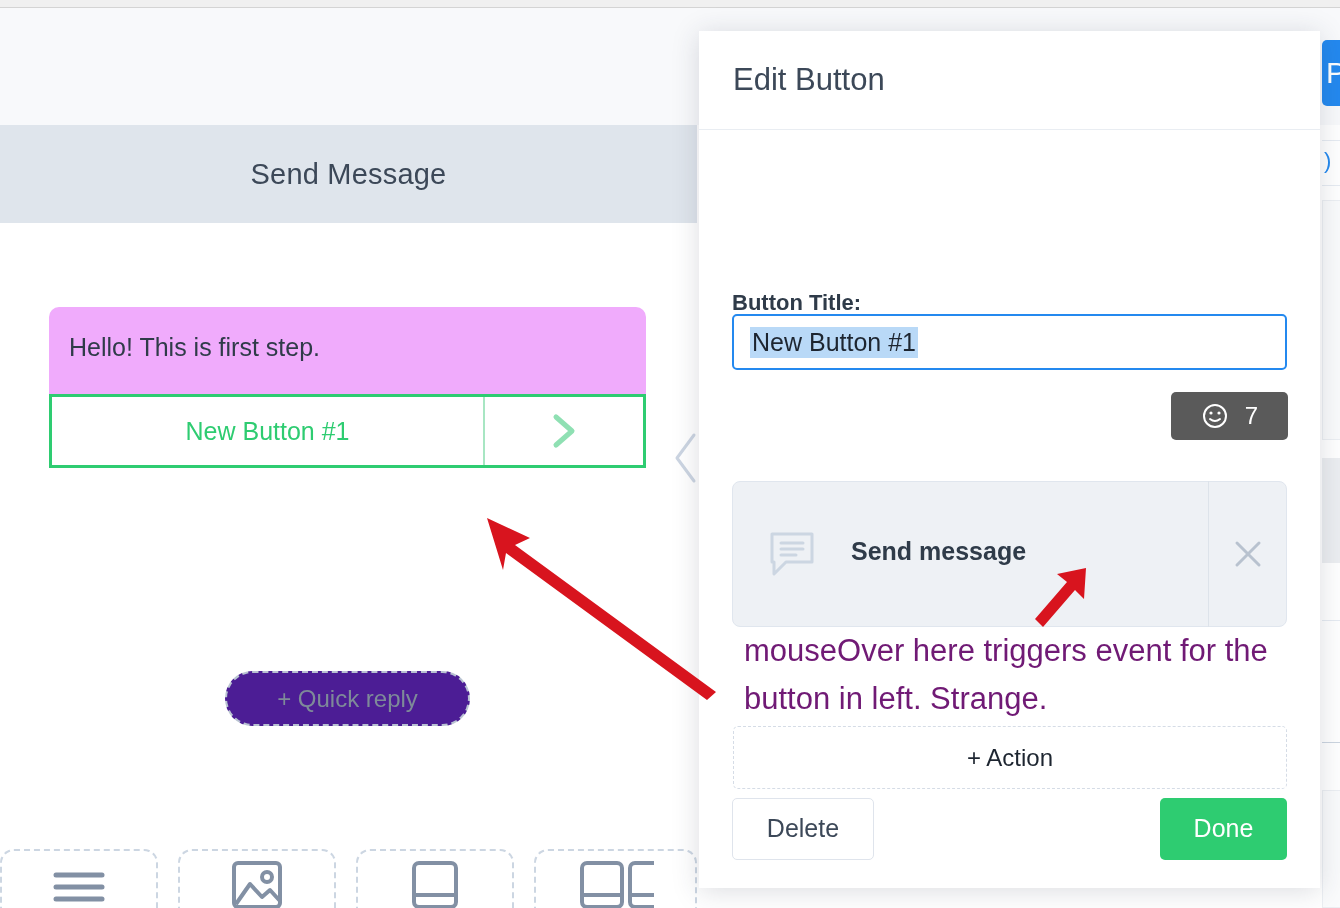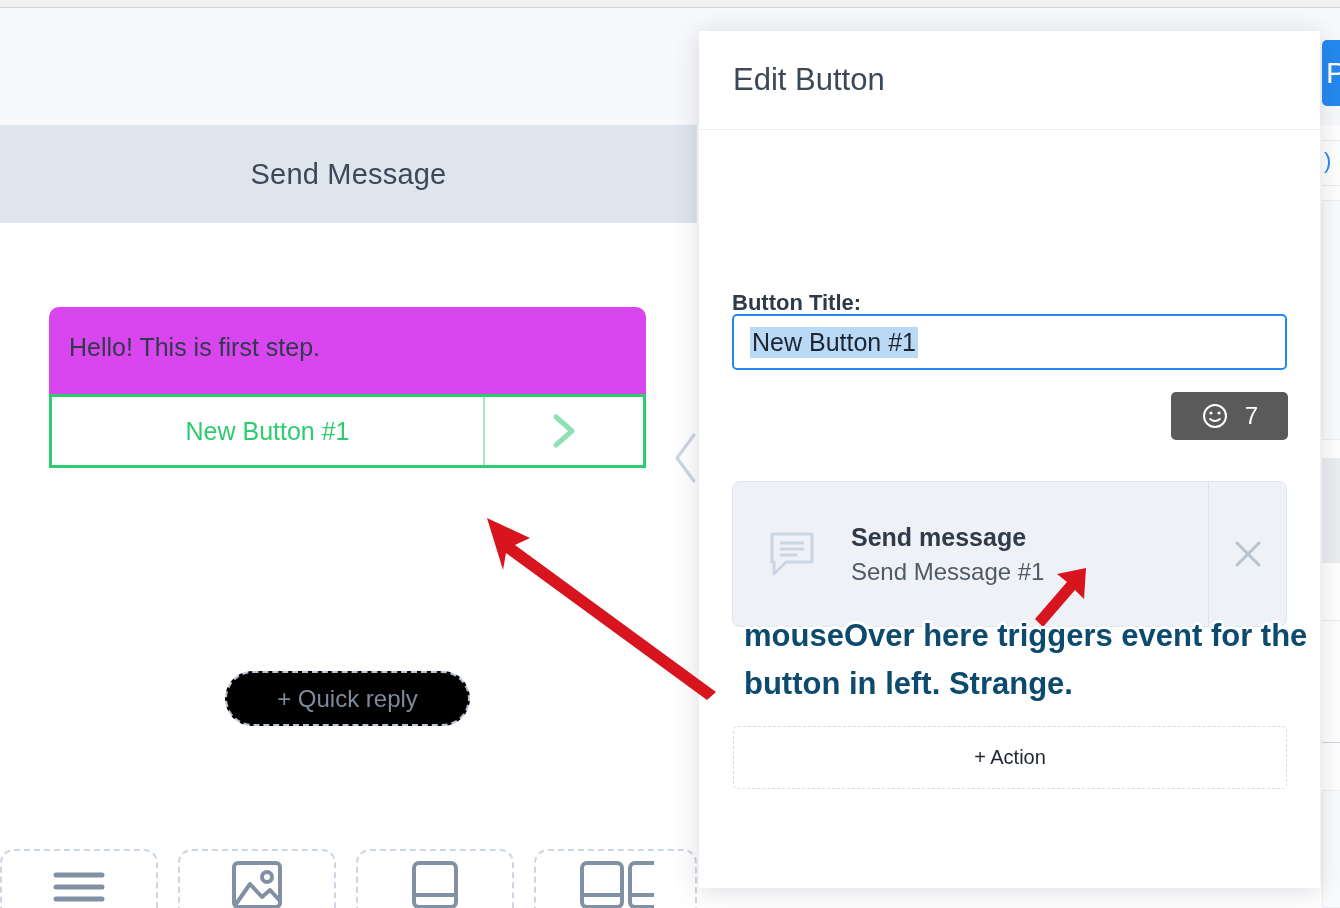--- a/index.html
+++ b/index.html
@@ -18,21 +18,21 @@
     position:absolute; left:0; top:125px; width:697px; height:98px;
     background:#dfe5ec; display:flex; align-items:center; justify-content:center;
   }
   .step-header-title { font-size:29px; color:#3c4858; font-weight:400; letter-spacing:.2px; }
 
   .canvas-body { position:absolute; left:0; top:223px; width:697px; height:685px; background:#ffffff; }
 
   
   .msg-card { position:absolute; left:49px; top:307px; width:597px; }
   .msg-bubble {
-    background:#d946ef; border-radius:10px 10px 0 0;
+    background:#f0abfc; border-radius:10px 10px 0 0;
     padding:26px 20px 34px 20px; font-size:25px; color:#2f3b49;
   }
   .btn-row {
     display:flex; border:3px solid #2ecc71; background:#ffffff; height:74px; margin-top:-2px;
   }
   .btn-row-label {
     flex:1; display:flex; align-items:center; justify-content:center;
     font-size:25px; color:#2ecc71;
   }
   .btn-row-chev {
@@ -44,21 +44,21 @@
     height:60px; display:flex; align-items:center; justify-content:center;
     font-size:25px; color:#7e8a99; background:#ffffff;
   }
 
   .connector { position:absolute; left:673px; top:432px; }
 
   .quick-reply {
     position:absolute; left:225px; top:671px; width:245px; height:55px;
     border:2px dashed #b9c3d2; border-radius:28px;
     display:flex; align-items:center; justify-content:center;
-    font-size:24px; color:#7e8a99; background:#000000;
+    font-size:24px; color:#7e8a99; background:#4c1d95;
   }
 
   
   .tile {
     position:absolute; top:849px; height:72px;
     border:2px dashed #ccd6e2; border-radius:14px; background:#ffffff;
     display:flex; align-items:center; justify-content:center;
   }
   .tile svg { display:block; }
 
@@ -114,43 +114,43 @@
   .action-remove {
     width:78px; height:146px; border-left:1px solid #dde3ea;
     display:flex; align-items:center; justify-content:center;
   }
 
   .lbl-additional { position:absolute; left:33px; top:543px; }
   .add-action-box {
     position:absolute; left:34px; top:596px; width:554px; height:63px;
     border:1px dashed #d5dce6; border-radius:5px;
     display:flex; align-items:center; justify-content:center;
-    font-size:20px; color:#1d2530;
+    font-size:24px; color:#1d2530;
   }
 
   .modal-foot {
     position:absolute; left:0; bottom:0; width:621px; height:119px;
     display:flex; align-items:center; justify-content:space-between; padding:0 33px;
   }
   .btn-delete {
     width:142px; height:62px; border:1px solid #dfe4ec; border-radius:5px;
     background:#ffffff; color:#3c4858; font-size:25px;
     display:flex; align-items:center; justify-content:center; font-family:inherit;
   }
   .btn-done {
     width:127px; height:62px; border:none; border-radius:5px;
     background:#2ecc71; color:#ffffff; font-size:25px;
     display:flex; align-items:center; justify-content:center; font-family:inherit;
   }
 
   
   .anno { position:absolute; pointer-events:none; }
   .anno-text {
-    position:absolute; left:744px; top:612px; width:580px;
-    font-size:31px; font-weight:bold; color:#0c4a6e; line-height:1.56;
+    position:absolute; left:744px; top:627px; width:580px;
+    font-size:31px; font-weight:normal; color:#701a75; line-height:1.56;
     text-shadow:
       -2px -2px 0 #fff, 2px -2px 0 #fff, -2px 2px 0 #fff, 2px 2px 0 #fff,
       -3px 0 0 #fff, 3px 0 0 #fff, 0 -3px 0 #fff, 0 3px 0 #fff;
   }
 </style>
 </head>
 <body>
 
 <div id="stage">
 
@@ -253,35 +253,38 @@
             <path d="M8 6 H48 V34 H22 L10 46 V34 H8 Z" fill="none" stroke="#ccd6e2" stroke-width="3" stroke-linejoin="round"></path>
             <g stroke="#ccd6e2" stroke-width="3" stroke-linecap="round">
               <line x1="17" y1="15" x2="39" y2="15"></line>
               <line x1="17" y1="21" x2="39" y2="21"></line>
               <line x1="17" y1="27" x2="32" y2="27"></line>
             </g>
           </svg>
         </div>
         <div class="action-texts">
           <div class="action-title">Send message</div>
-          <div class="action-sub">Send Message #1</div>
         </div>
         <div class="action-remove">
           <svg width="36" height="36" viewBox="0 0 36 36">
             <g stroke="#b8c2cf" stroke-width="3" stroke-linecap="round">
               <line x1="7" y1="7" x2="29" y2="29"></line>
               <line x1="29" y1="7" x2="7" y2="29"></line>
             </g>
           </svg>
         </div>
       </div>
 
       <div class="add-action-box">+ Action</div>
     </div>
 
+    <div class="modal-foot">
+      <button class="btn-delete">Delete</button>
+      <button class="btn-done">Done</button>
+    </div>
   </div>
 
   <svg class="anno" style="left:0; top:0;" width="1340" height="908">
 
     <g>
       <path d="M487 518 L530 538 L515 545 L716 692 L707 700 L506 553 L503 570 Z" fill="#d8141e"></path>
     </g>
 
     <g>
       <path d="M1086 568 L1084 599 L1075 590 L1043 627 L1035 619 L1067 582 L1057 574 Z" fill="#d8141e"></path>

